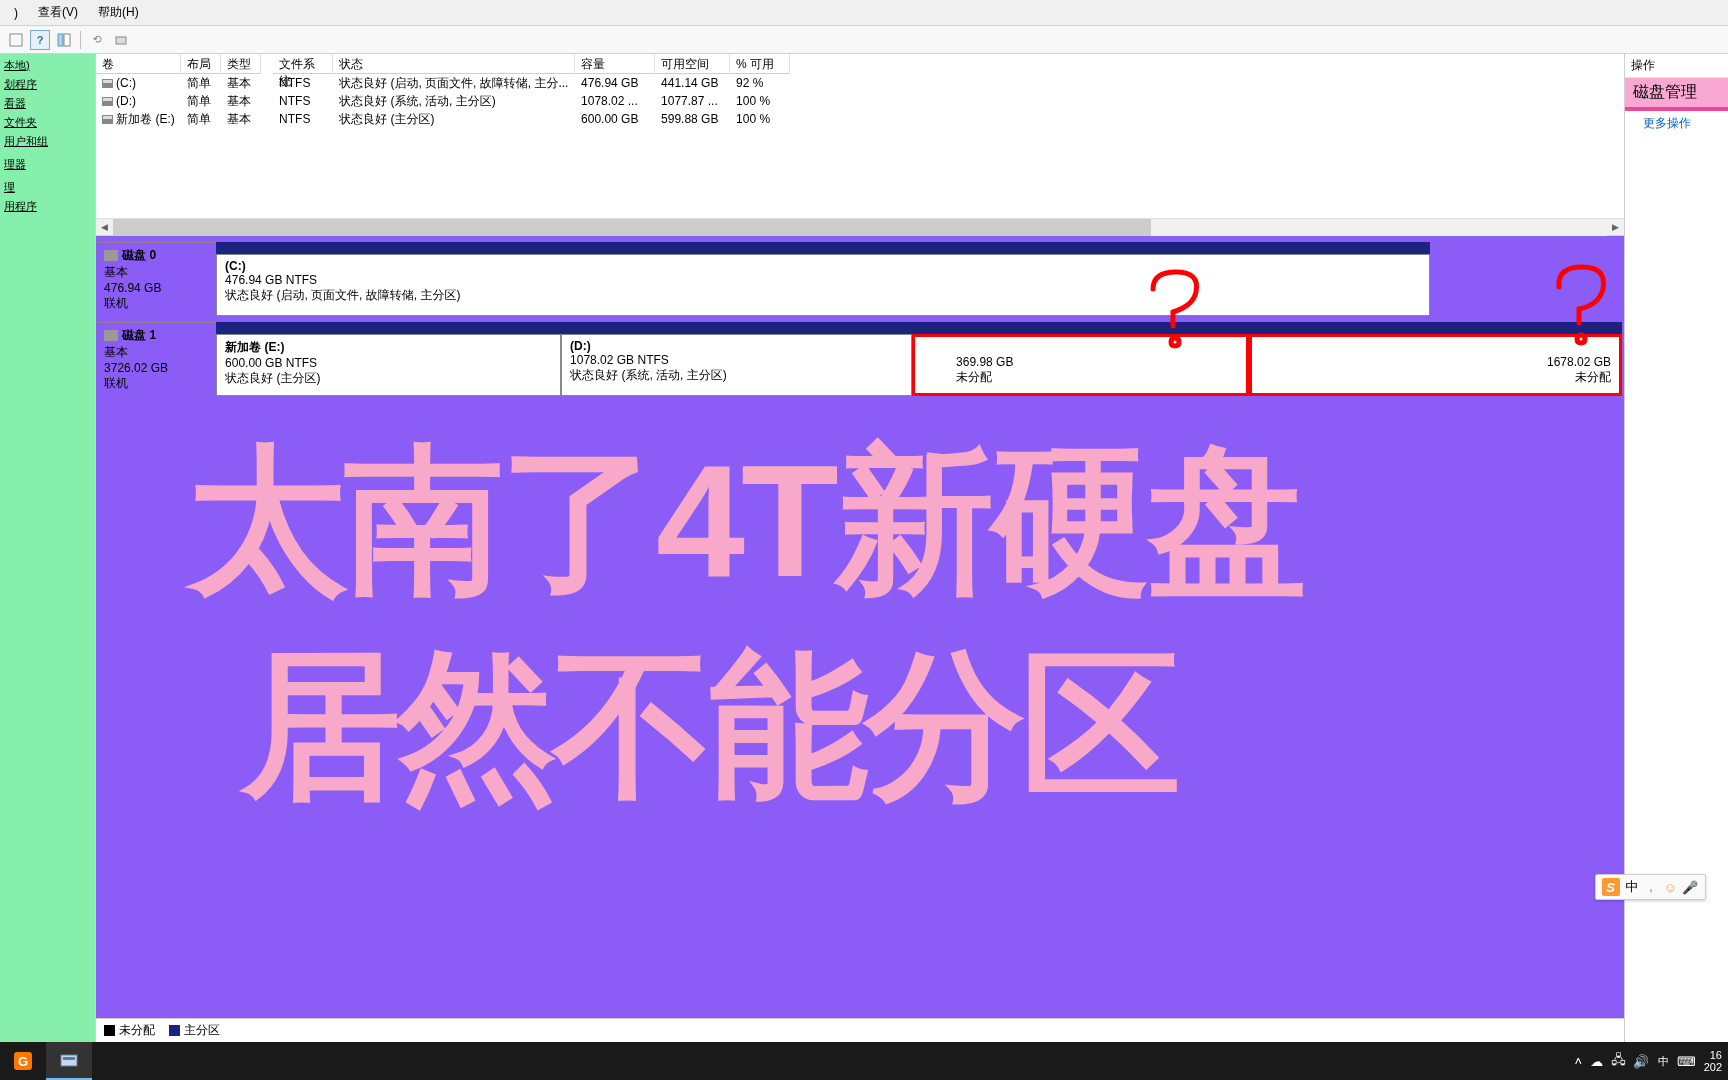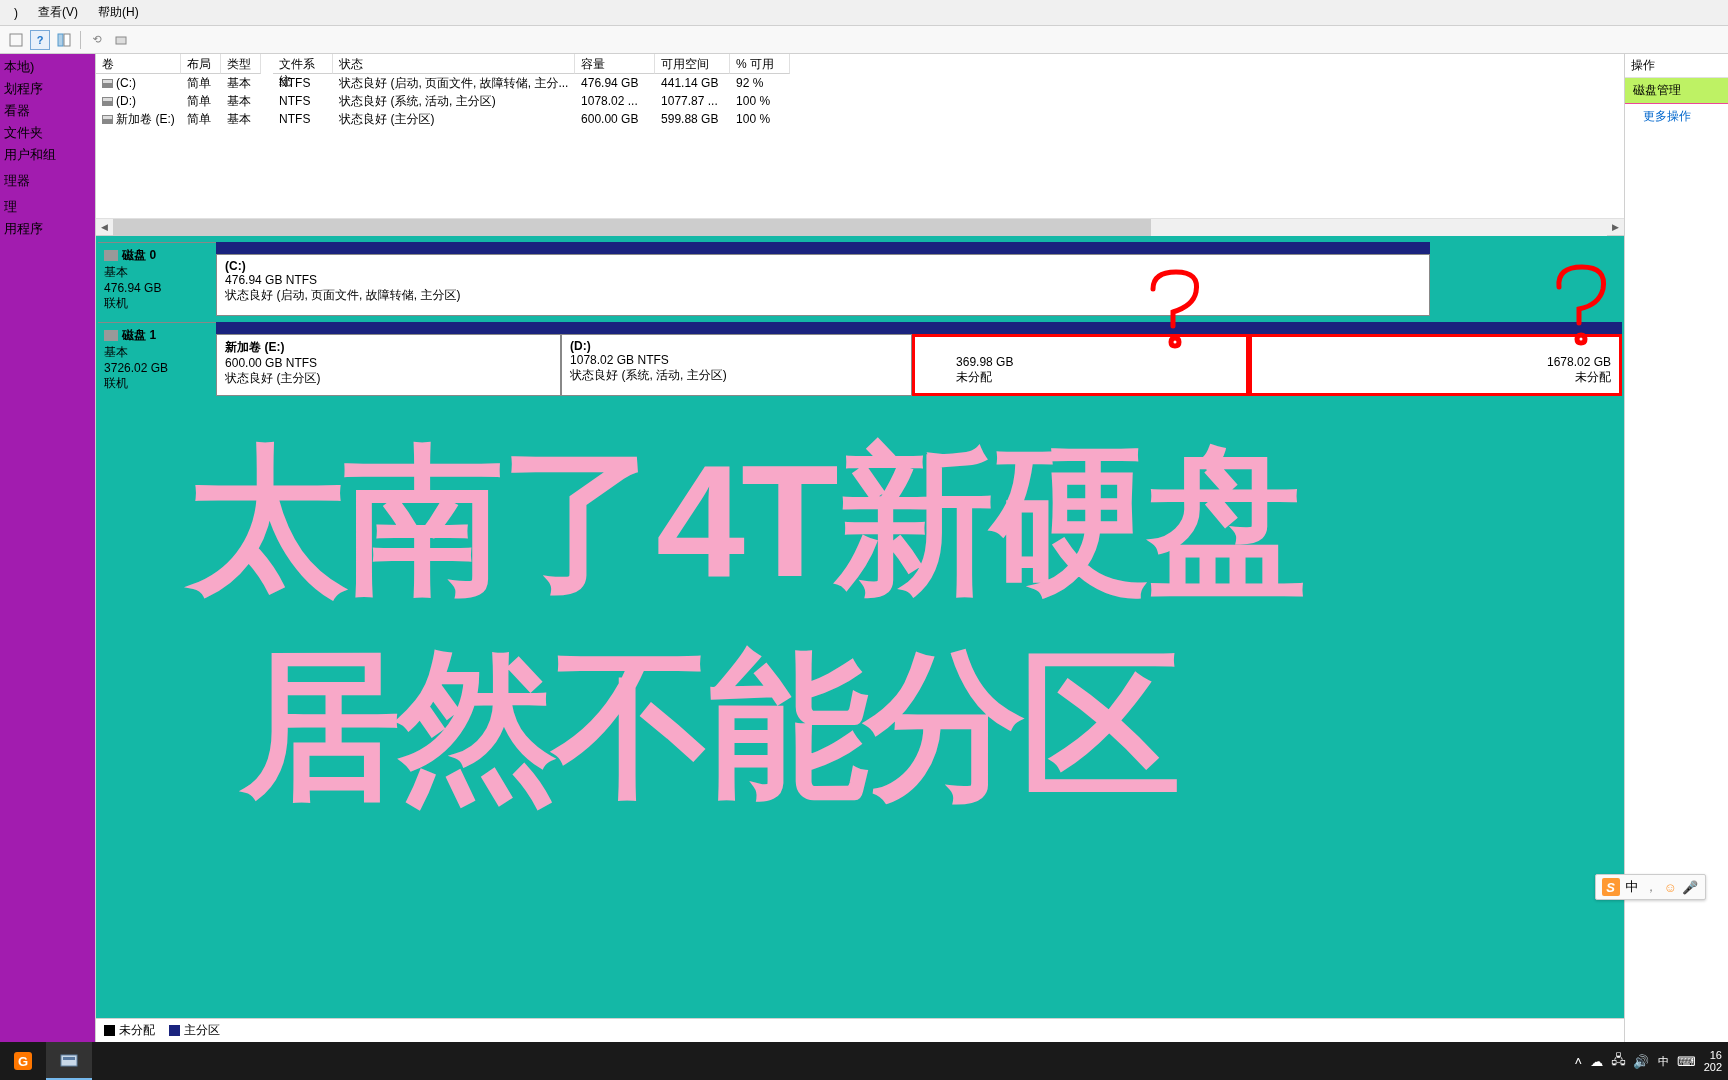--- a/index.html
+++ b/index.html
@@ -7,21 +7,21 @@
 
 .menubar { height: 26px; background: #f0f0f0; border-bottom: 1px solid #d0d0d0; display: flex; align-items: center; padding-left: 4px; font-size: 12px; }
 .menubar span { padding: 4px 10px; cursor: default; }
 
 .toolbar { height: 28px; background: #f8f8f8; border-bottom: 1px solid #d0d0d0; display: flex; align-items: center; padding-left: 6px; gap: 4px; }
 .tool-btn { width: 20px; height: 20px; border: 1px solid transparent; display: flex; align-items: center; justify-content: center; font-size: 11px; }
 .tool-sep { width: 1px; height: 18px; background: #c0c0c0; margin: 0 2px; }
 
 .main-layout { display: flex; height: calc(100% - 26px - 28px - 38px); }
 
-.tree-panel { width: 98px; border-right: 1px solid #d0d0d0; font-size: 13px; padding-top: 2px; background: #a21caf; }
+.tree-panel { width: 98px; border-right: 1px solid #d0d0d0; font-size: 11px; padding-top: 2px; background: #86efac; text-decoration: underline; }
 .tree-item { padding: 2px 4px; white-space: nowrap; overflow: hidden; }
 
 .center-panel { flex: 1; display: flex; flex-direction: column; border-right: 1px solid #d0d0d0; position: relative; }
 
 .vol-table { border-bottom: 1px solid #d0d0d0; }
 .vol-header { display: flex; background: #fff; font-size: 12px; height: 20px; }
 .vol-header > div { border-right: 1px solid #e0e0e0; border-bottom: 1px solid #d0d0d0; padding: 2px 6px; }
 .vol-body { font-size: 12px; }
 .vol-row { display: flex; height: 18px; align-items: center; }
 .vol-row > div { padding: 0 6px; white-space: nowrap; overflow: hidden; }
@@ -34,39 +34,39 @@
 .col-free { width: 75px; }
 .col-pct { width: 60px; }
 .disk-icon { display:inline-block; width:11px; height:9px; background:#888; vertical-align:middle; margin-right:3px; position:relative;}
 .disk-icon::after{content:"";position:absolute;top:1px;left:1px;right:1px;height:3px;background:#ddd;}
 
 .scrollbar-h { height: 17px; background: #f0f0f0; border-top: 1px solid #e0e0e0; display:flex; align-items:center;}
 .sb-arrow { width:17px;height:17px;display:flex;align-items:center;justify-content:center;font-size:9px;color:#606060;}
 .sb-track { flex:1; background:#f0f0f0; position:relative; height:17px;}
 .sb-thumb { position:absolute; left:0; top:0; height:17px; background:#cdcdcd; }
 
-.graphical-area { flex: 1; overflow: hidden; padding: 0; background: #14b8a6; }
+.graphical-area { flex: 1; overflow: hidden; padding: 0; background: #8b5cf6; }
 
 .disk-row { display: flex; margin: 6px 2px 6px 2px; }
 .disk-label { width: 118px; font-size: 12px; padding: 4px 6px; border-top: 1px solid #888; }
 .disk-label .title { font-weight: bold; }
 .disk-label .disk-icon-lg { display:inline-block;width:14px;height:11px;background:#999;margin-right:4px;vertical-align:middle;}
 .disk-parts { flex: 1; display: flex; flex-direction: column; }
 .disk-bar { height: 12px; background: #1a237e; }
 .parts-container { display: flex; flex: 1; }
 .partition { border: 1px solid #888; font-size: 12px; padding: 4px 8px; min-height: 62px; background:#fff;}
 .partition .pname { font-weight: bold; }
 .partition.highlighted { border: 3px solid #ff0000; }
 
 .legend { font-size: 12px; padding: 3px 8px; border-top: 1px solid #d0d0d0; display:flex; gap:14px; align-items:center;}
 .legend-box { display:inline-block;width:11px;height:11px;vertical-align:middle;margin-right:4px;}
 
 .right-panel { width: 105px; background: #fff; }
 .right-header { font-size: 12px; padding: 3px 6px; border-bottom: 1px solid #e0e0e0; }
-.right-section { font-size: 12px; padding: 4px 8px; background: #bef264; border-bottom: 1px solid #ec4899;}
+.right-section { font-size: 16px; padding: 4px 8px; background: #f9a8d4; border-bottom: 4px solid #ec4899;}
 .right-link { font-size: 12px; padding: 4px 18px; color: #0066cc; }
 
 .overlay-text { position: absolute; font-size: 160px; font-weight: bold; color: #f8a8c8; line-height: 1.15; pointer-events: none; letter-spacing: -4px; white-space: nowrap; }
 
 .qmark { position: absolute; pointer-events: none; }
 .qmark svg { overflow: visible; }
 
 .taskbar { position: absolute; bottom: 0; left: 0; right: 0; height: 38px; background: #1a1a1a; display: flex; align-items: center; }
 .task-btn { width: 46px; height: 38px; display: flex; align-items: center; justify-content: center; }
 .task-btn.active { background: #333; border-bottom: 2px solid #76b9ed; }

